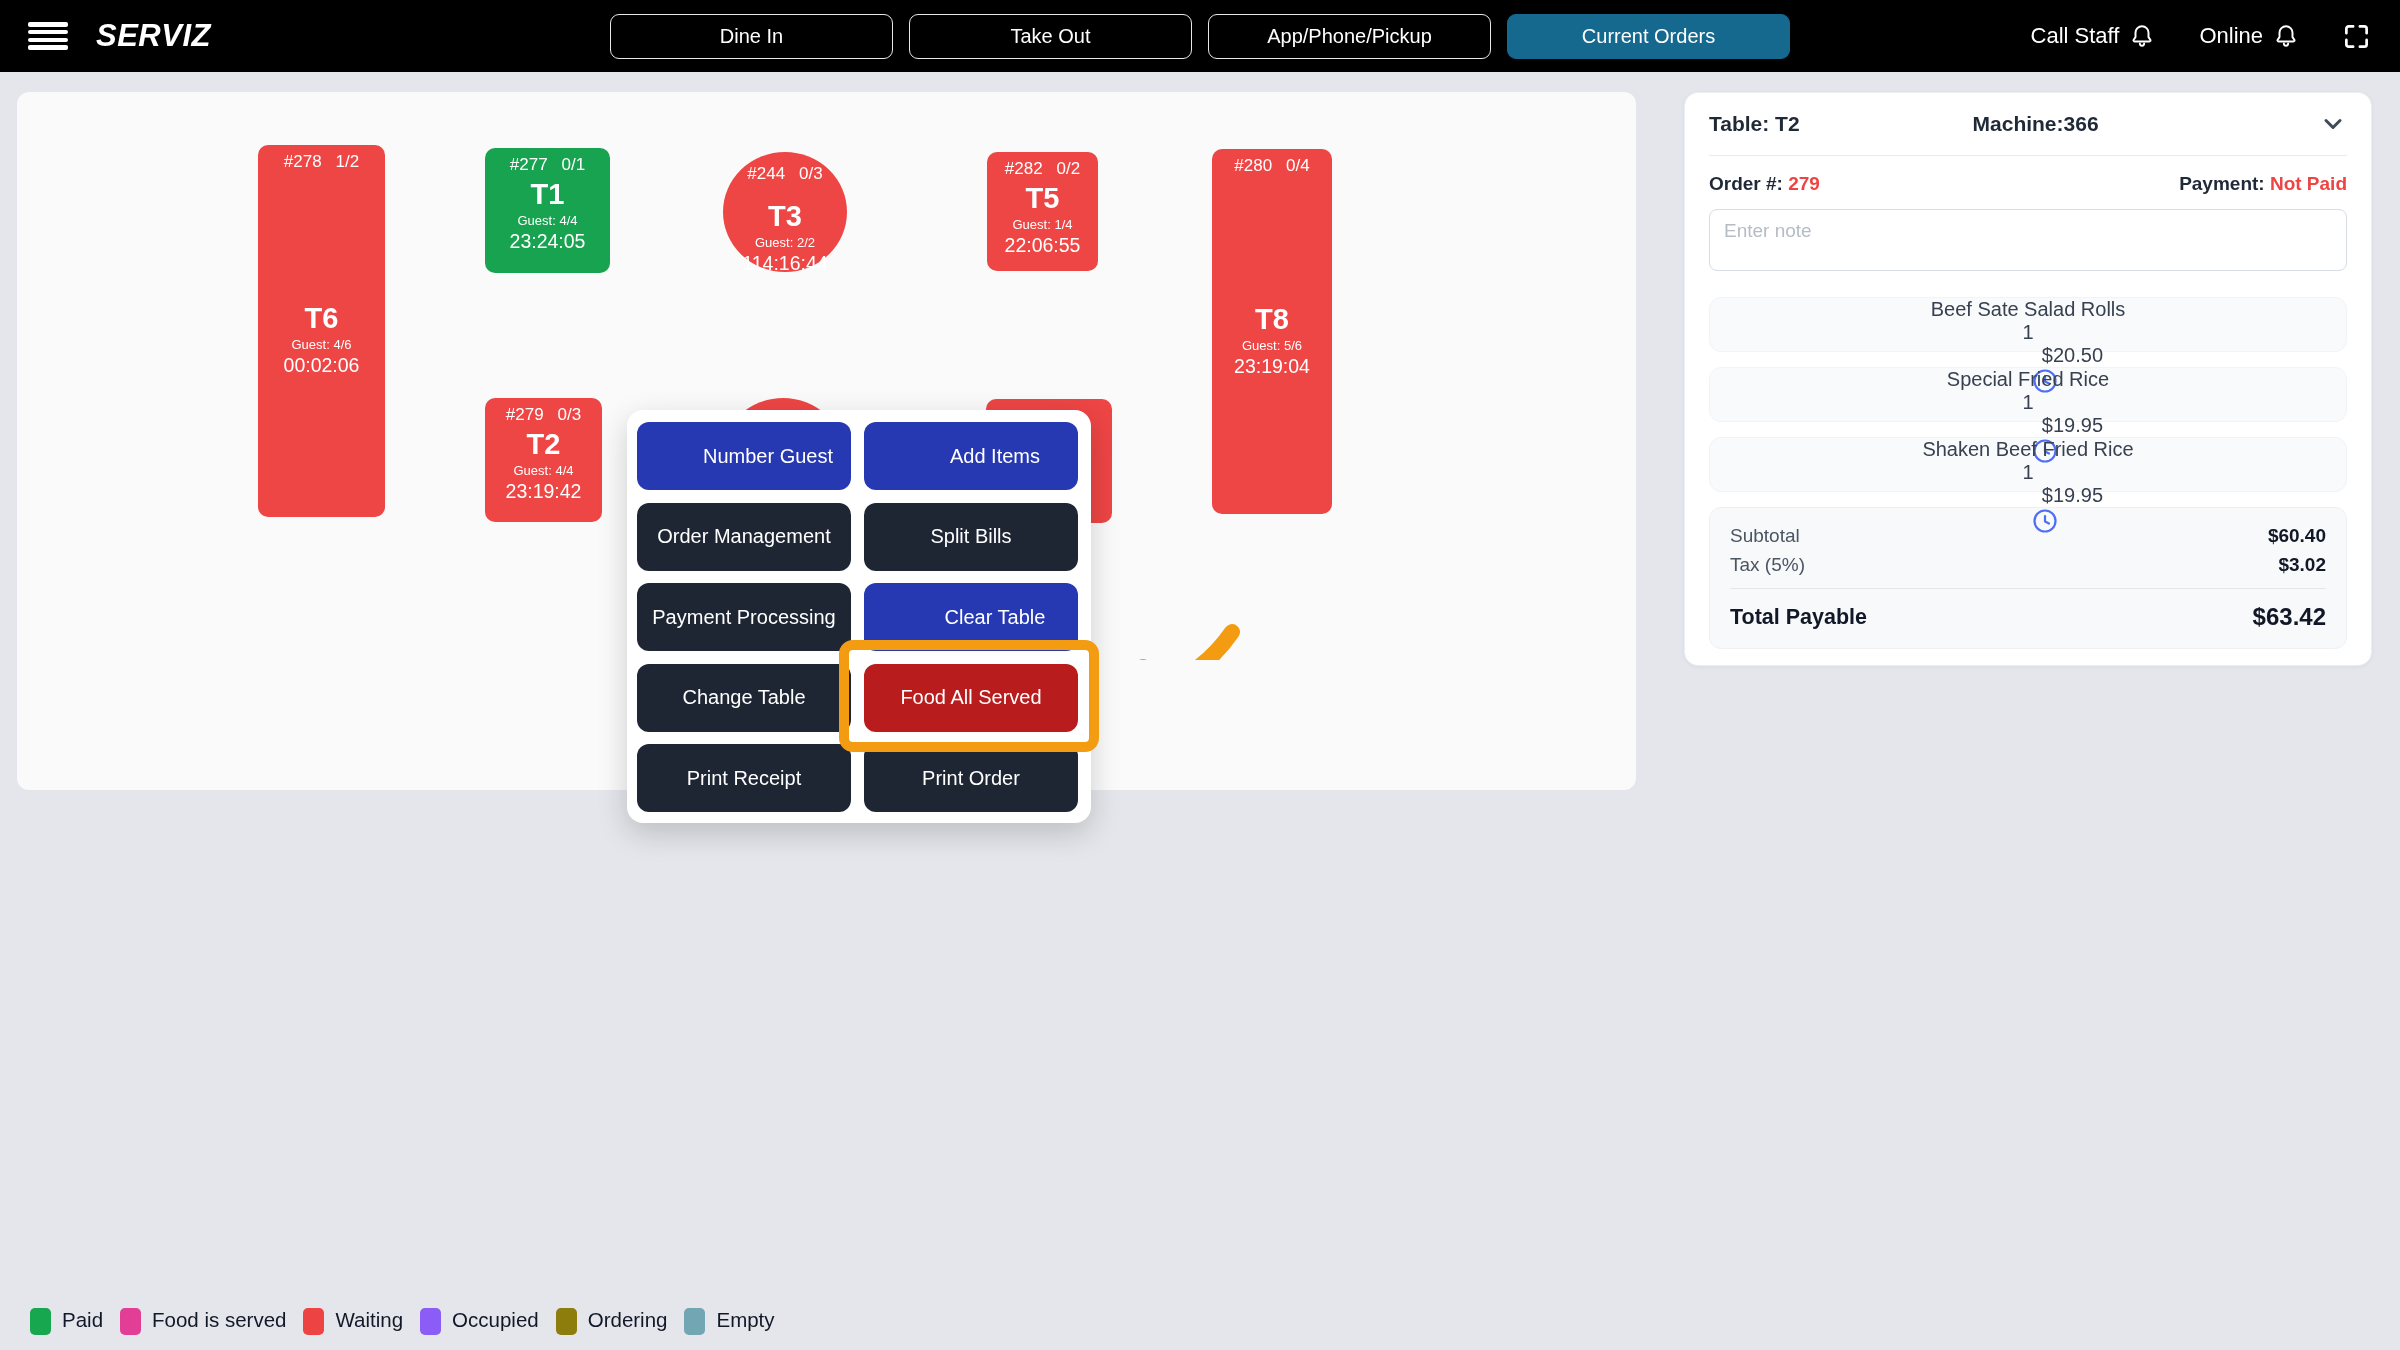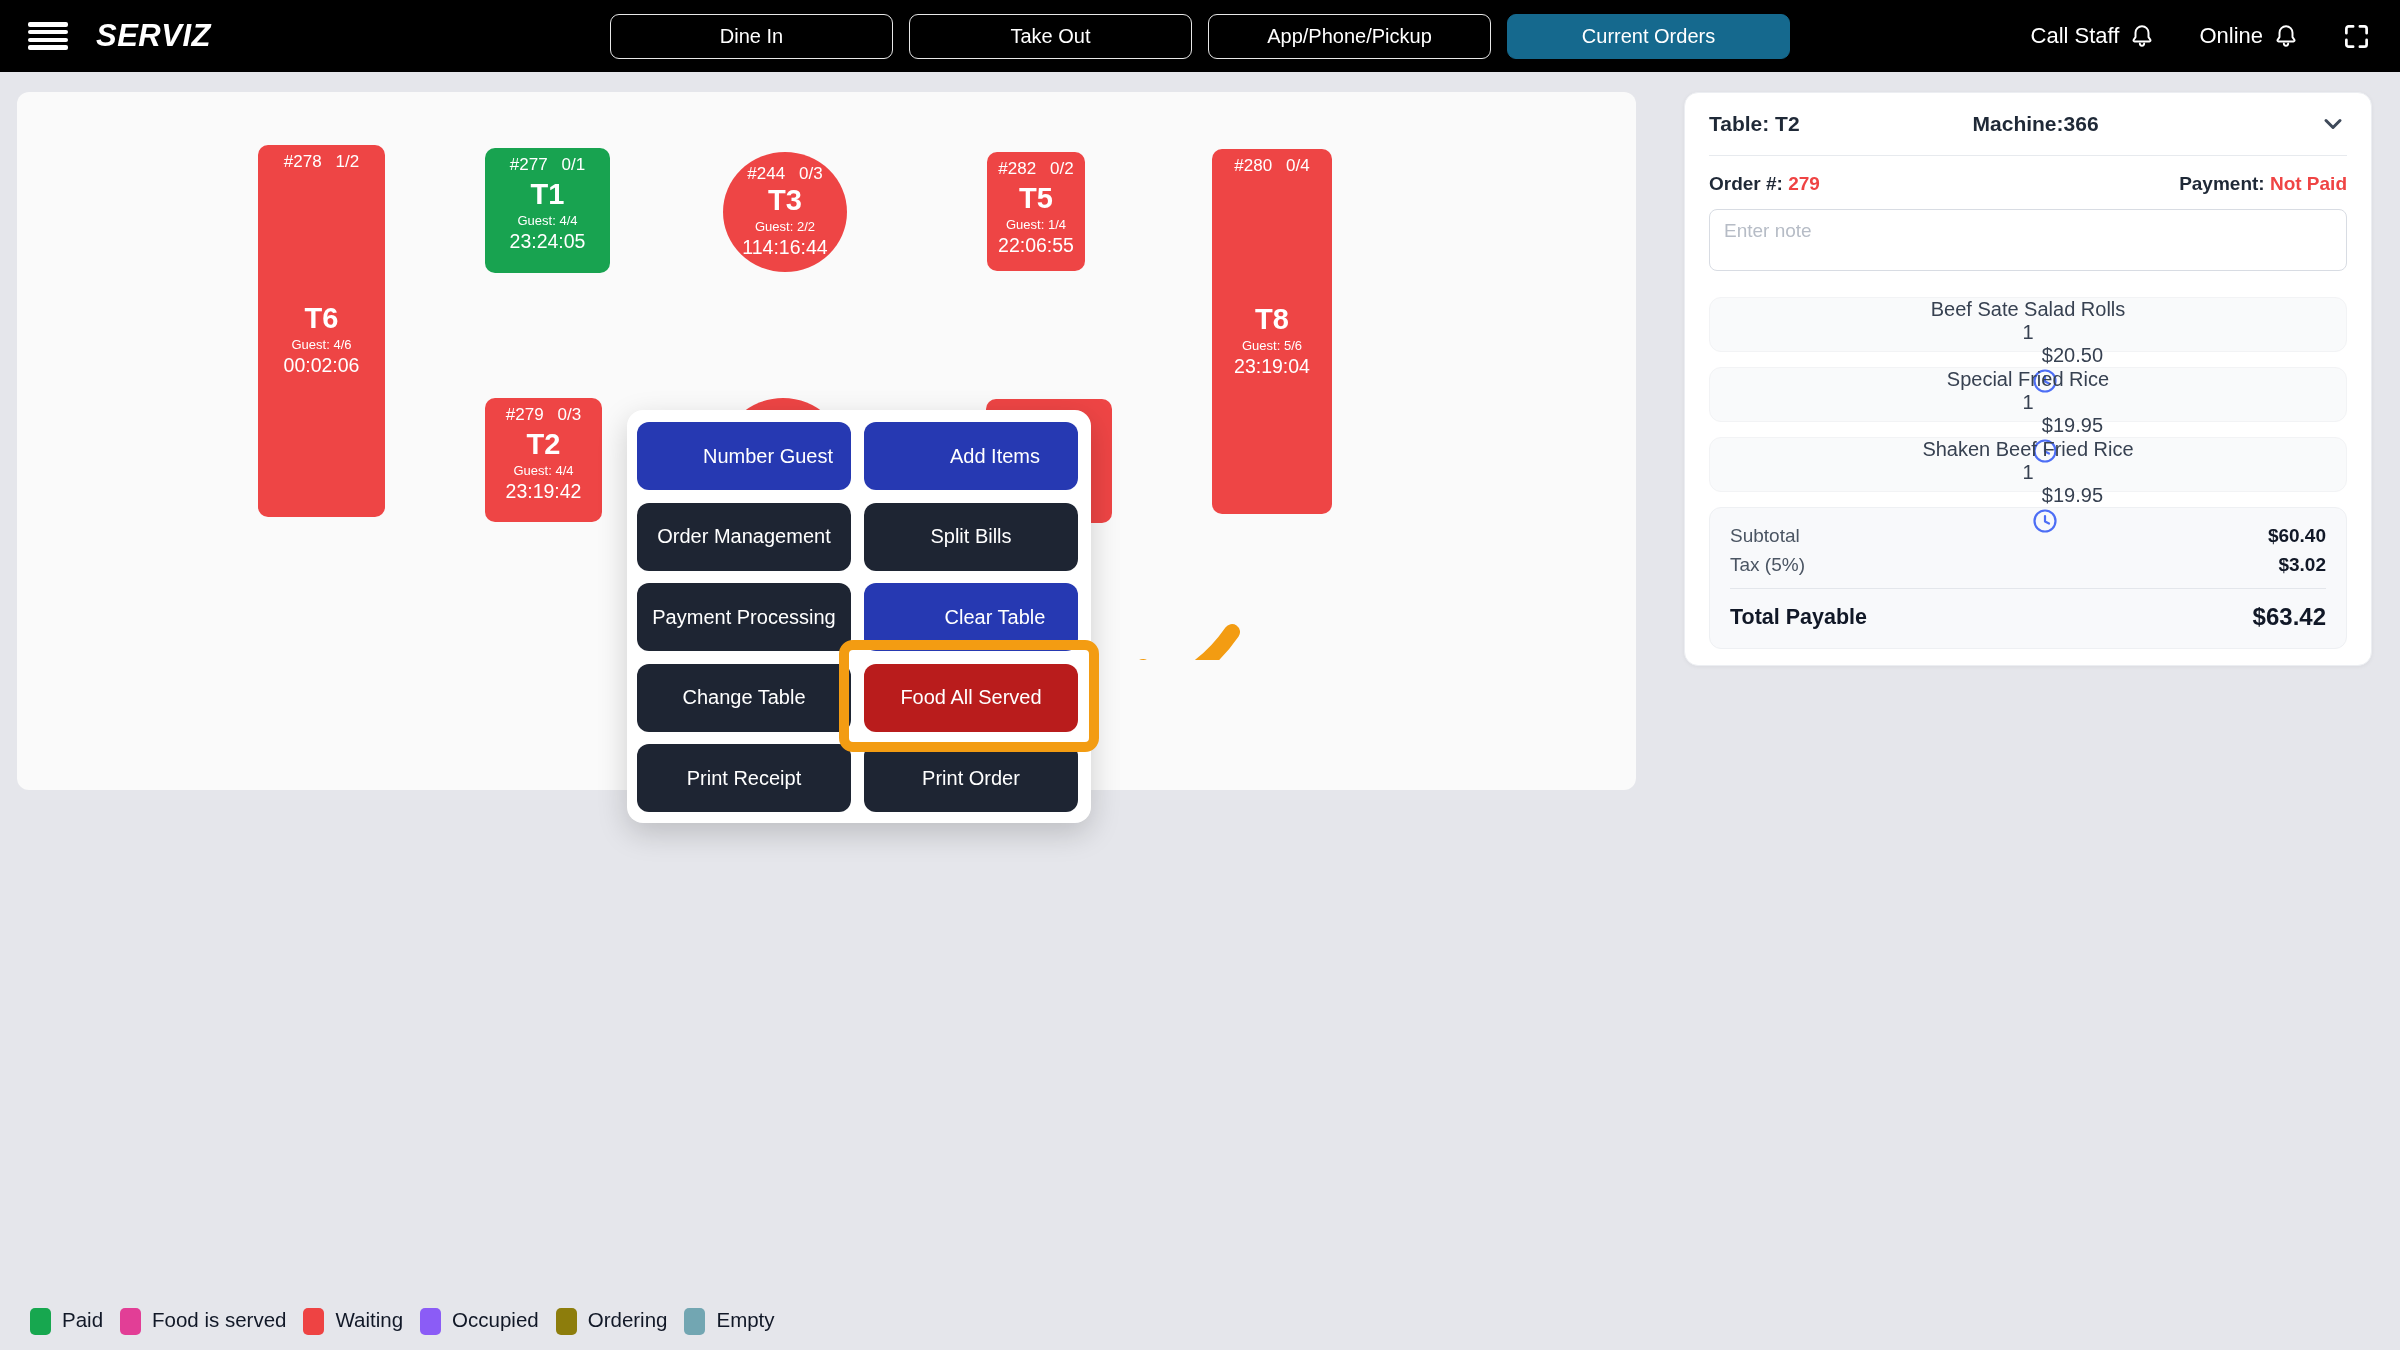--- a/index.html
+++ b/index.html
@@ -179,26 +179,26 @@
     <div class="t-name">T1</div>
     <div class="t-guest">Guest: 4/4</div>
     <div class="t-time">23:24:05</div>
   </div>
 
   <div class="table-card status-waiting shape-ellipse" style="left:706px;top:60px;width:124px;height:120px;">
     <div class="t-order">
       <span>#244</span>
         <span>0/3</span>
     </div>
-    <div class="t-name" style="margin-top:0;">T3</div>
+    <div class="t-name" style="margin-top:16px;">T3</div>
     <div class="t-guest">Guest: 2/2</div>
     <div class="t-time">114:16:44</div>
   </div>
 
-  <div class="table-card status-waiting" style="left:970px;top:60px;width:98px;height:119px;">
+  <div class="table-card status-waiting" style="left:970px;top:60px;width:111px;height:119px;">
     <div class="t-order">
       <span>#282</span>
         <span>0/2</span>
     </div>
     <div class="t-name">T5</div>
     <div class="t-guest">Guest: 1/4</div>
     <div class="t-time">22:06:55</div>
   </div>
 
   <div class="table-card status-waiting table-tall" style="left:1195px;top:57px;width:120px;height:365px;">

